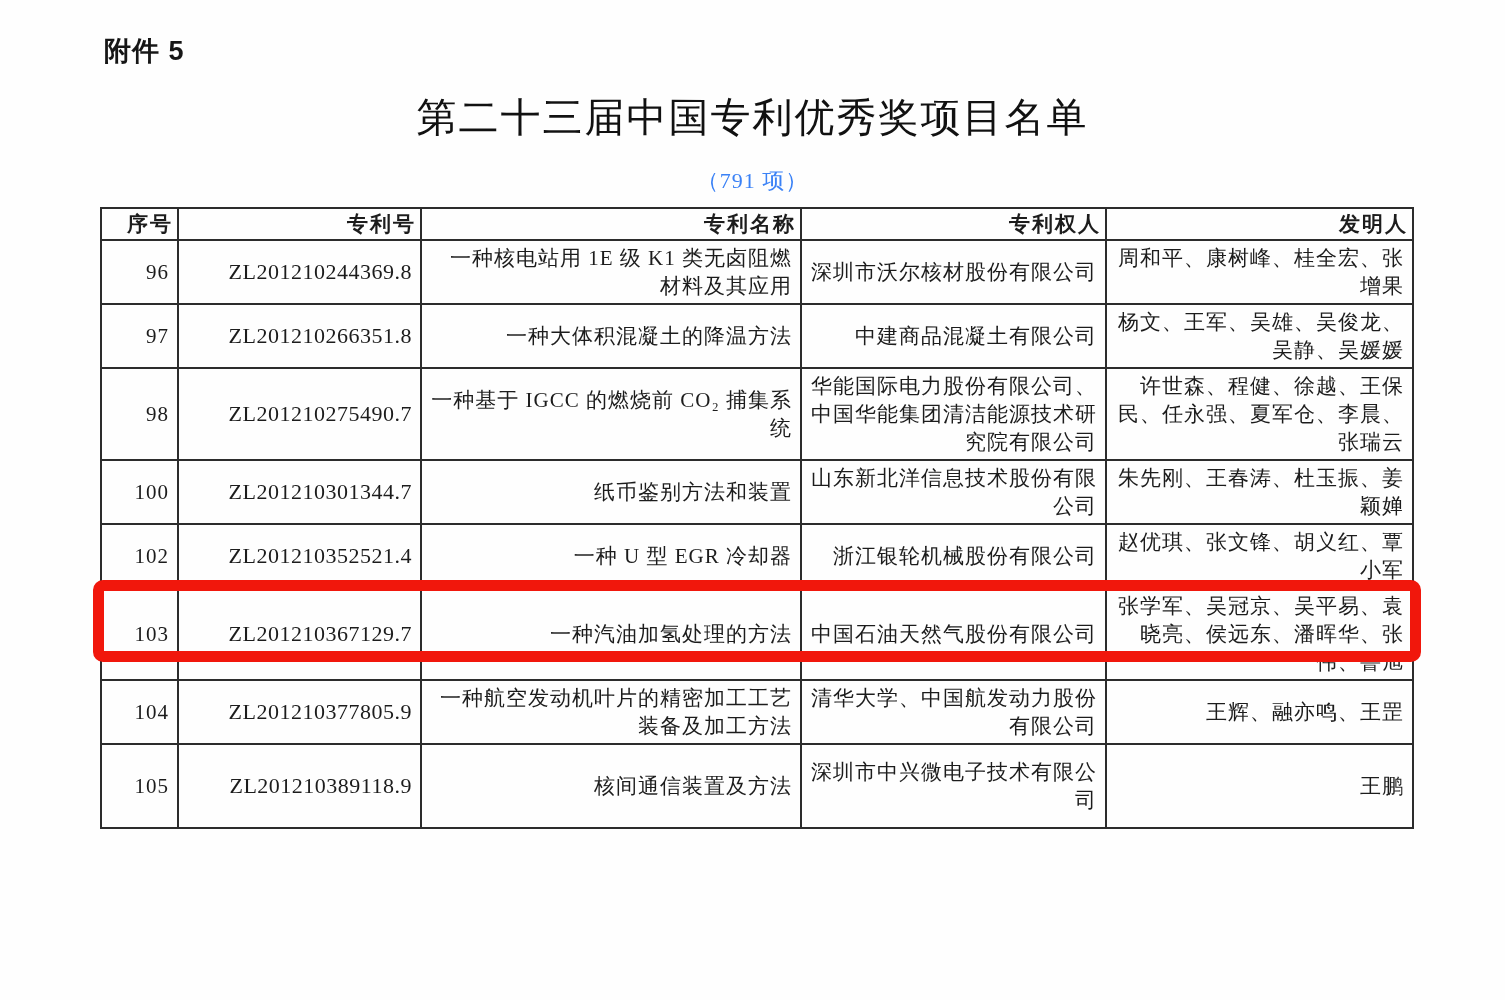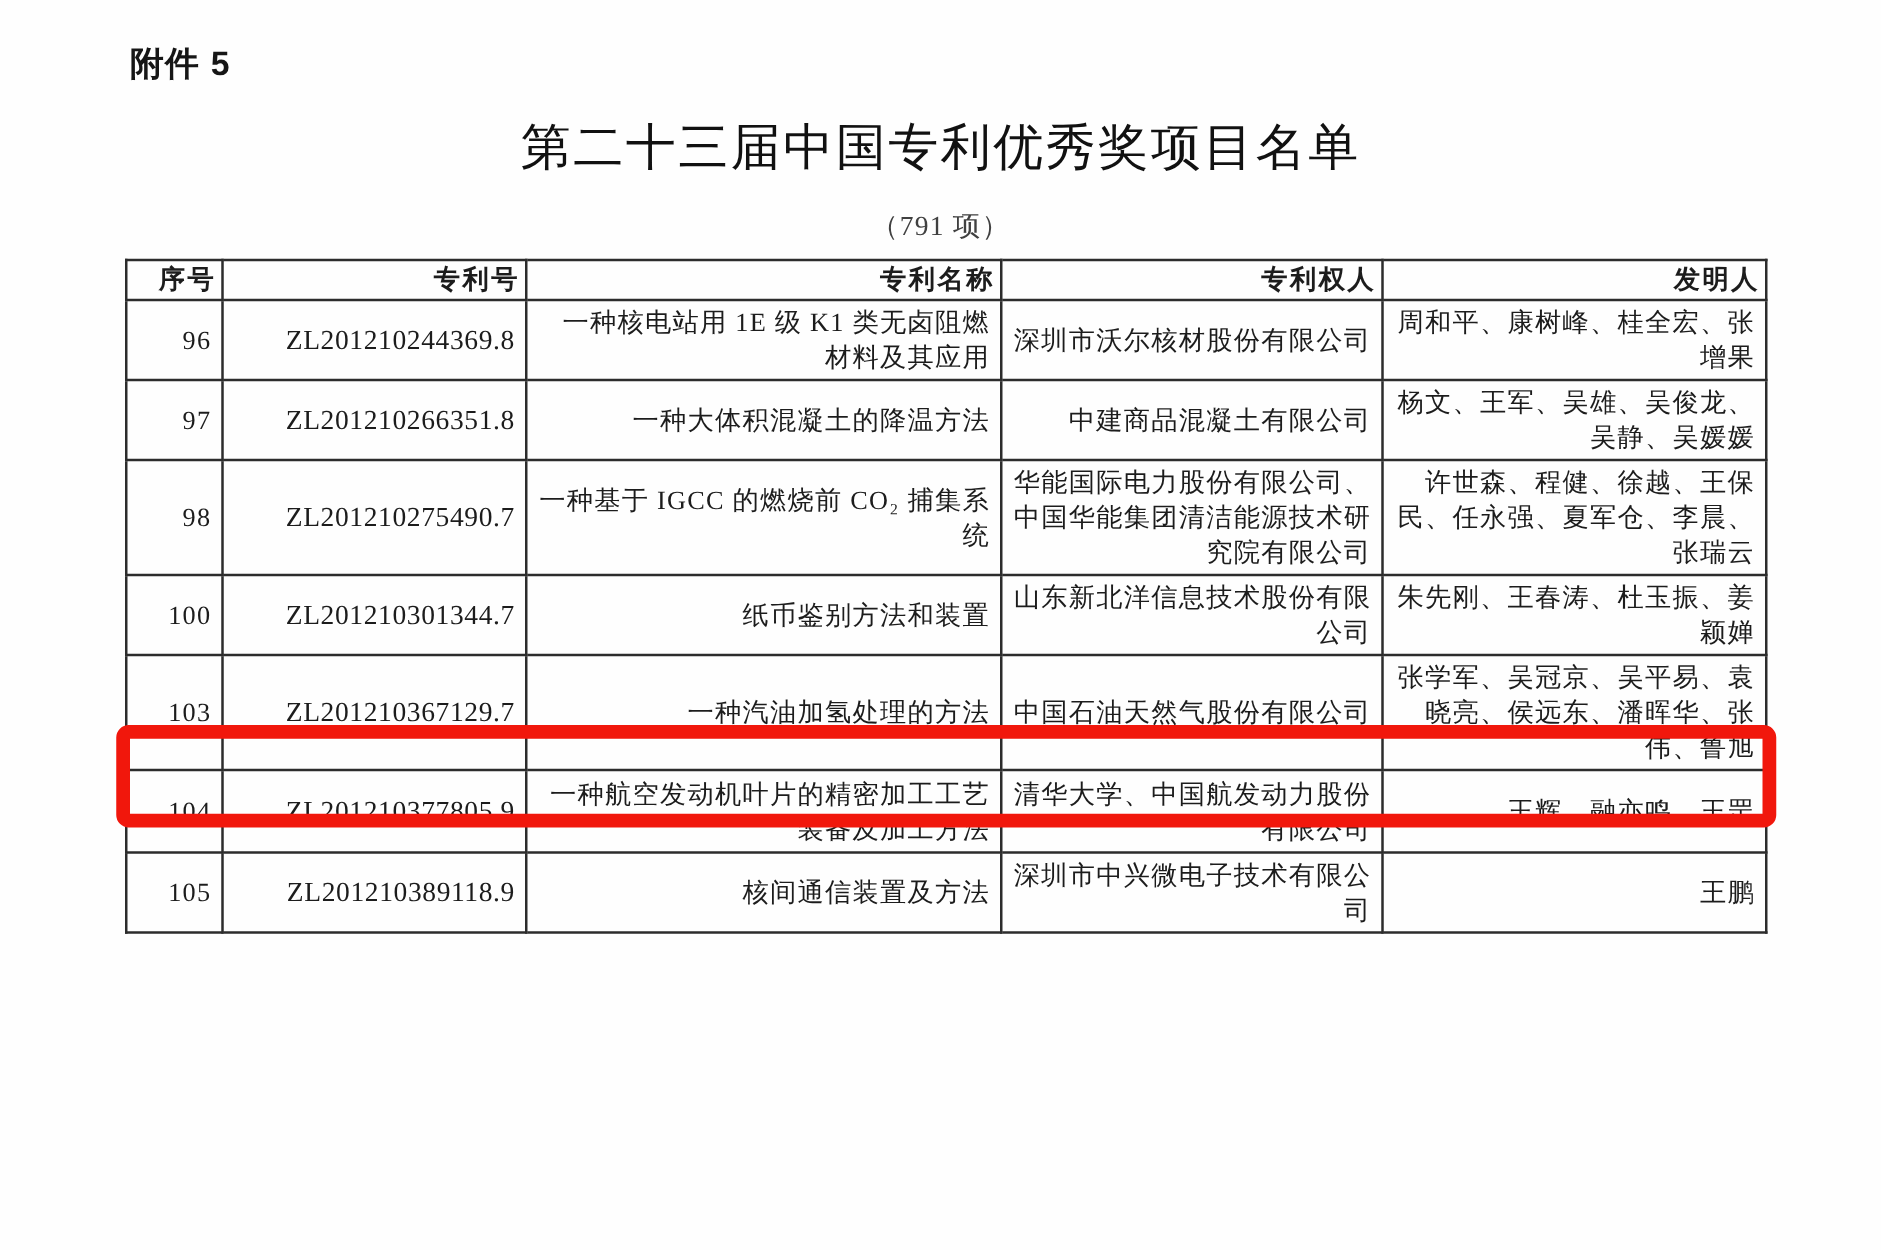--- a/index.html
+++ b/index.html
@@ -40,21 +40,21 @@
     color: #111111;
   }
   .subtitle {
     position: absolute;
     top: 166px;
     left: 0;
     width: 100%;
     text-align: center;
     font-size: 22px;
     letter-spacing: 1px;
-    color: #404040;
+    color: #3b82f6;
   }
   table.patent-table {
     position: absolute;
     left: 100px;
     top: 207px;
     width: 1312px;
     border-collapse: collapse;
     table-layout: fixed;
     background: #fefefe;
   }
@@ -154,20 +154,27 @@
           <td>许世森、程健、徐越、王保民、任永强、夏军仓、李晨、张瑞云</td>
         </tr>
         <tr>
           <td>100</td>
           <td>ZL201210301344.7</td>
           <td>纸币鉴别方法和装置</td>
           <td>山东新北洋信息技术股份有限公司</td>
           <td>朱先刚、王春涛、杜玉振、姜颖婵</td>
         </tr>
         <tr>
+          <td>102</td>
+          <td>ZL201210352521.4</td>
+          <td>一种 U 型 EGR 冷却器</td>
+          <td>浙江银轮机械股份有限公司</td>
+          <td>赵优琪、张文锋、胡义红、覃小军</td>
+        </tr>
+        <tr>
           <td>103</td>
           <td>ZL201210367129.7</td>
           <td>一种汽油加氢处理的方法</td>
           <td>中国石油天然气股份有限公司</td>
           <td>张学军、吴冠京、吴平易、袁晓亮、侯远东、潘晖华、张伟、鲁旭</td>
         </tr>
         <tr>
           <td>104</td>
           <td>ZL201210377805.9</td>
           <td>一种航空发动机叶片的精密加工工艺装备及加工方法</td>

